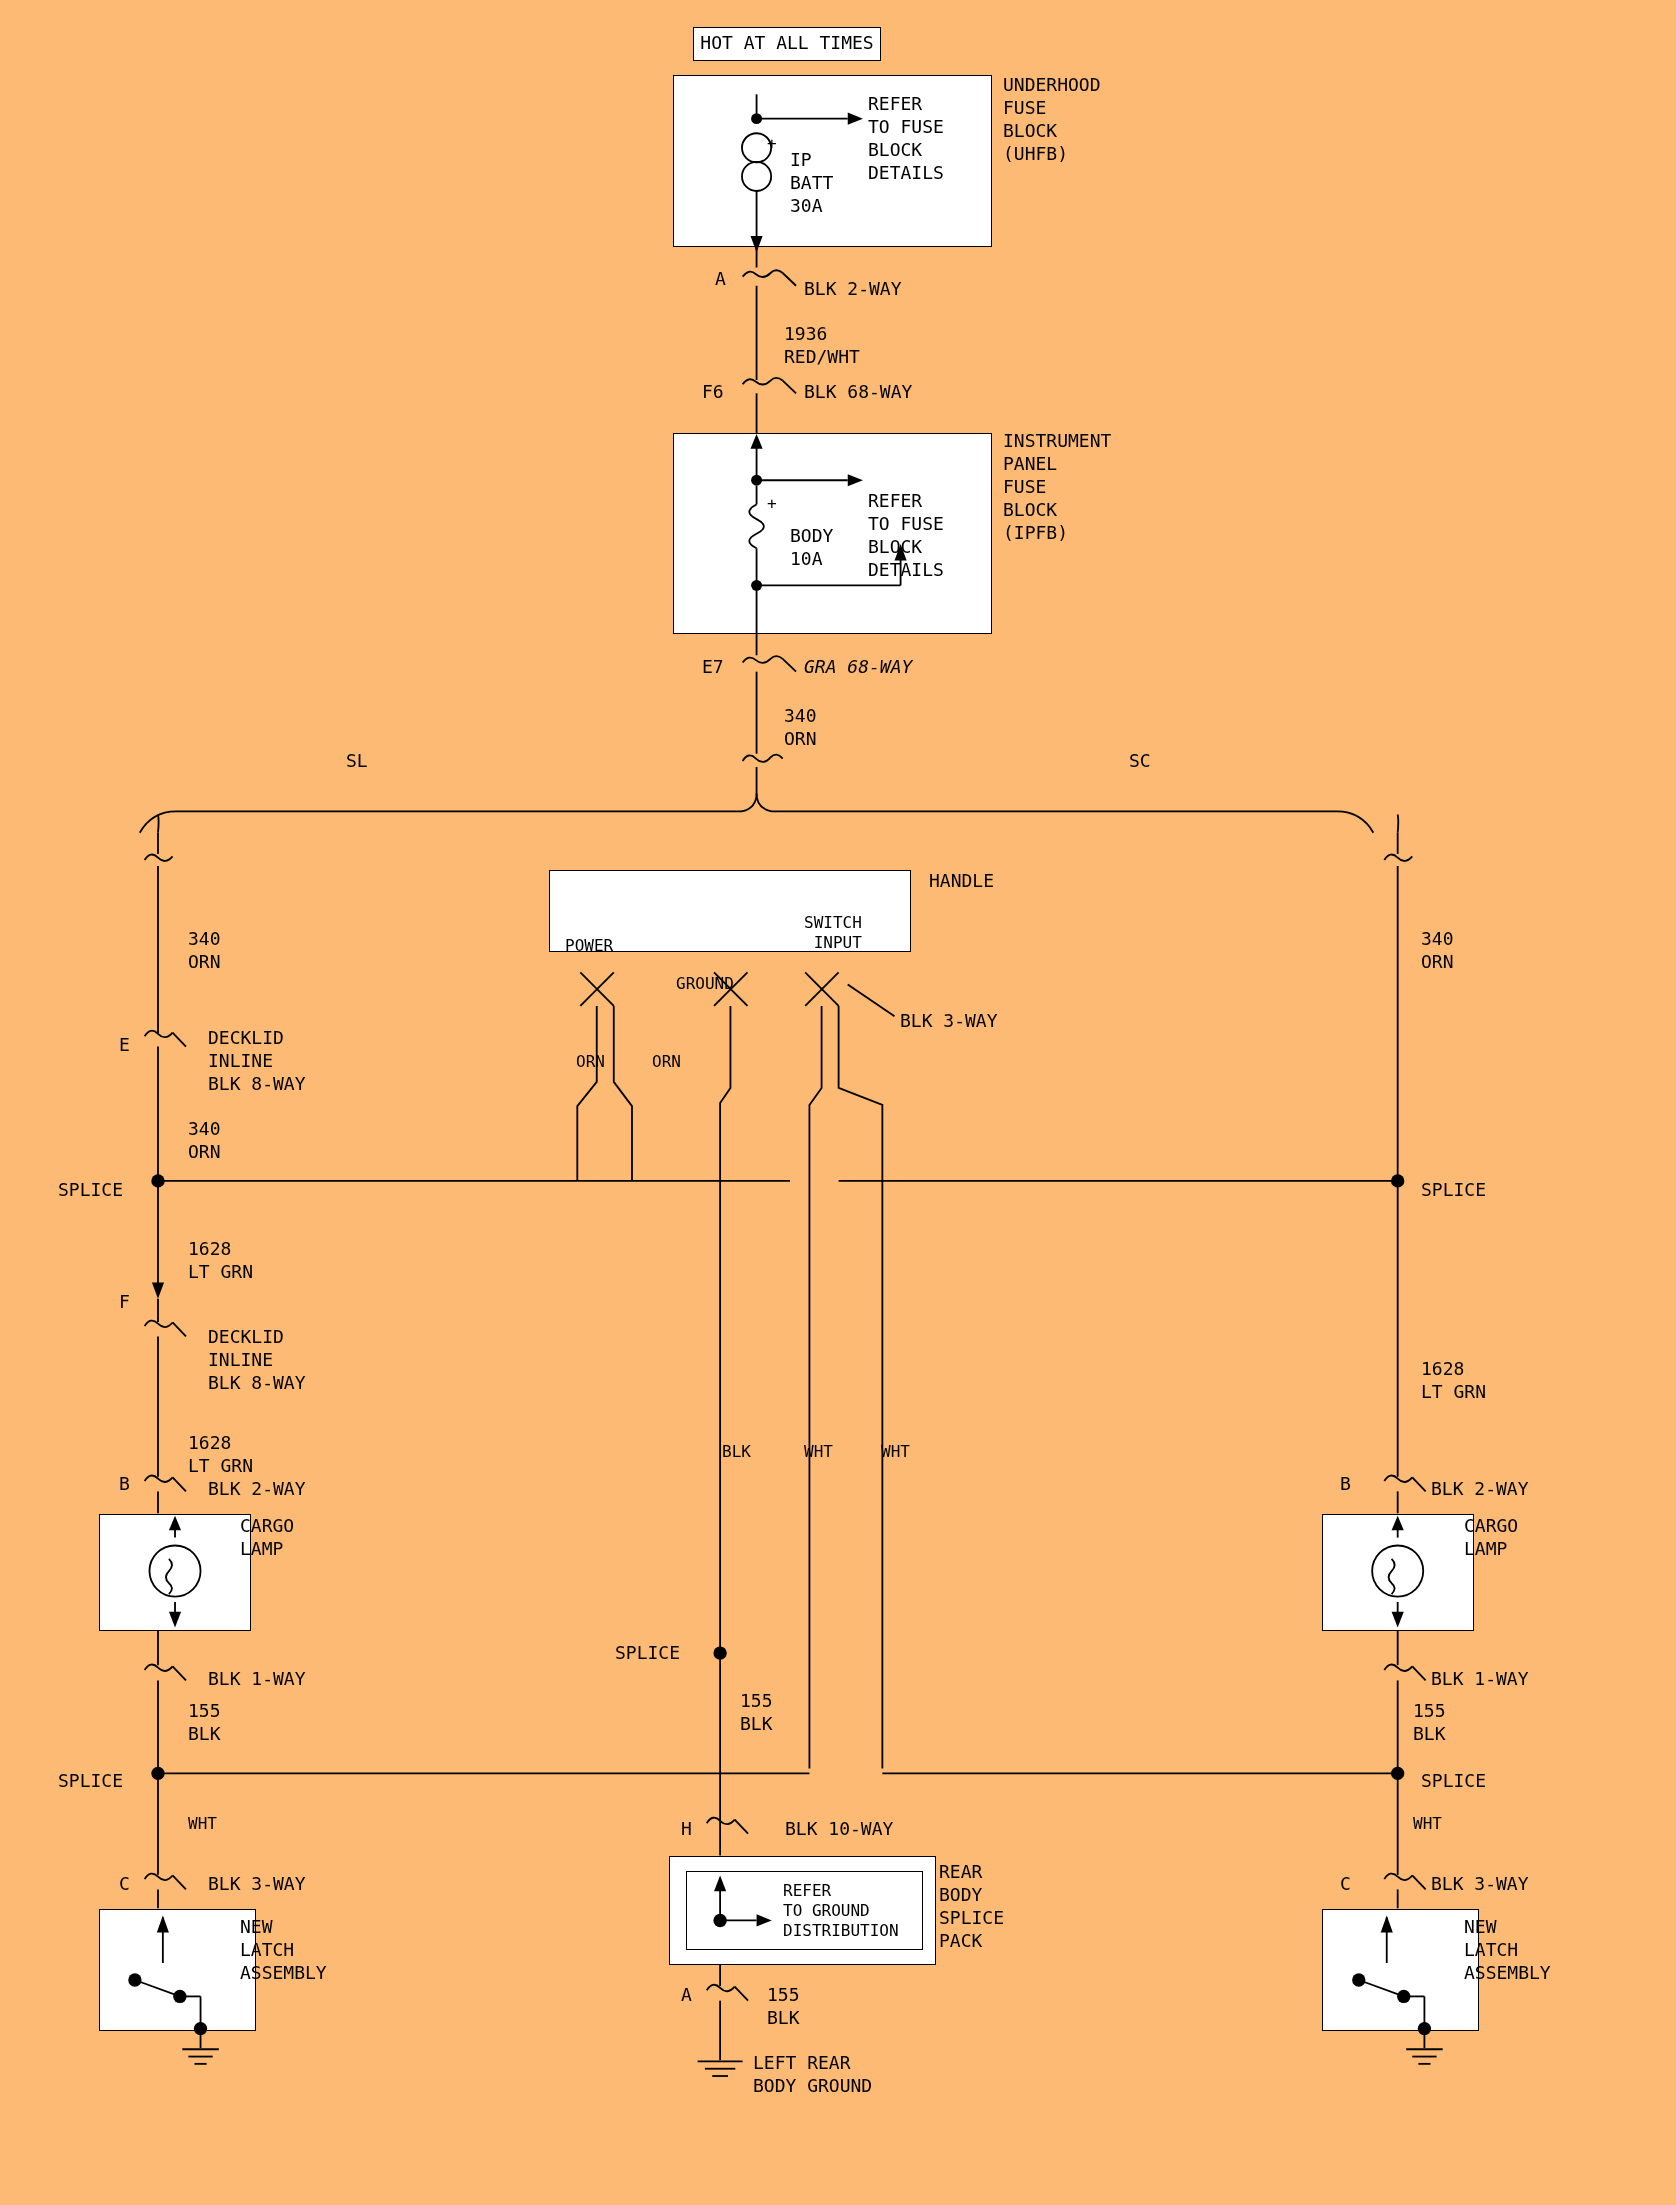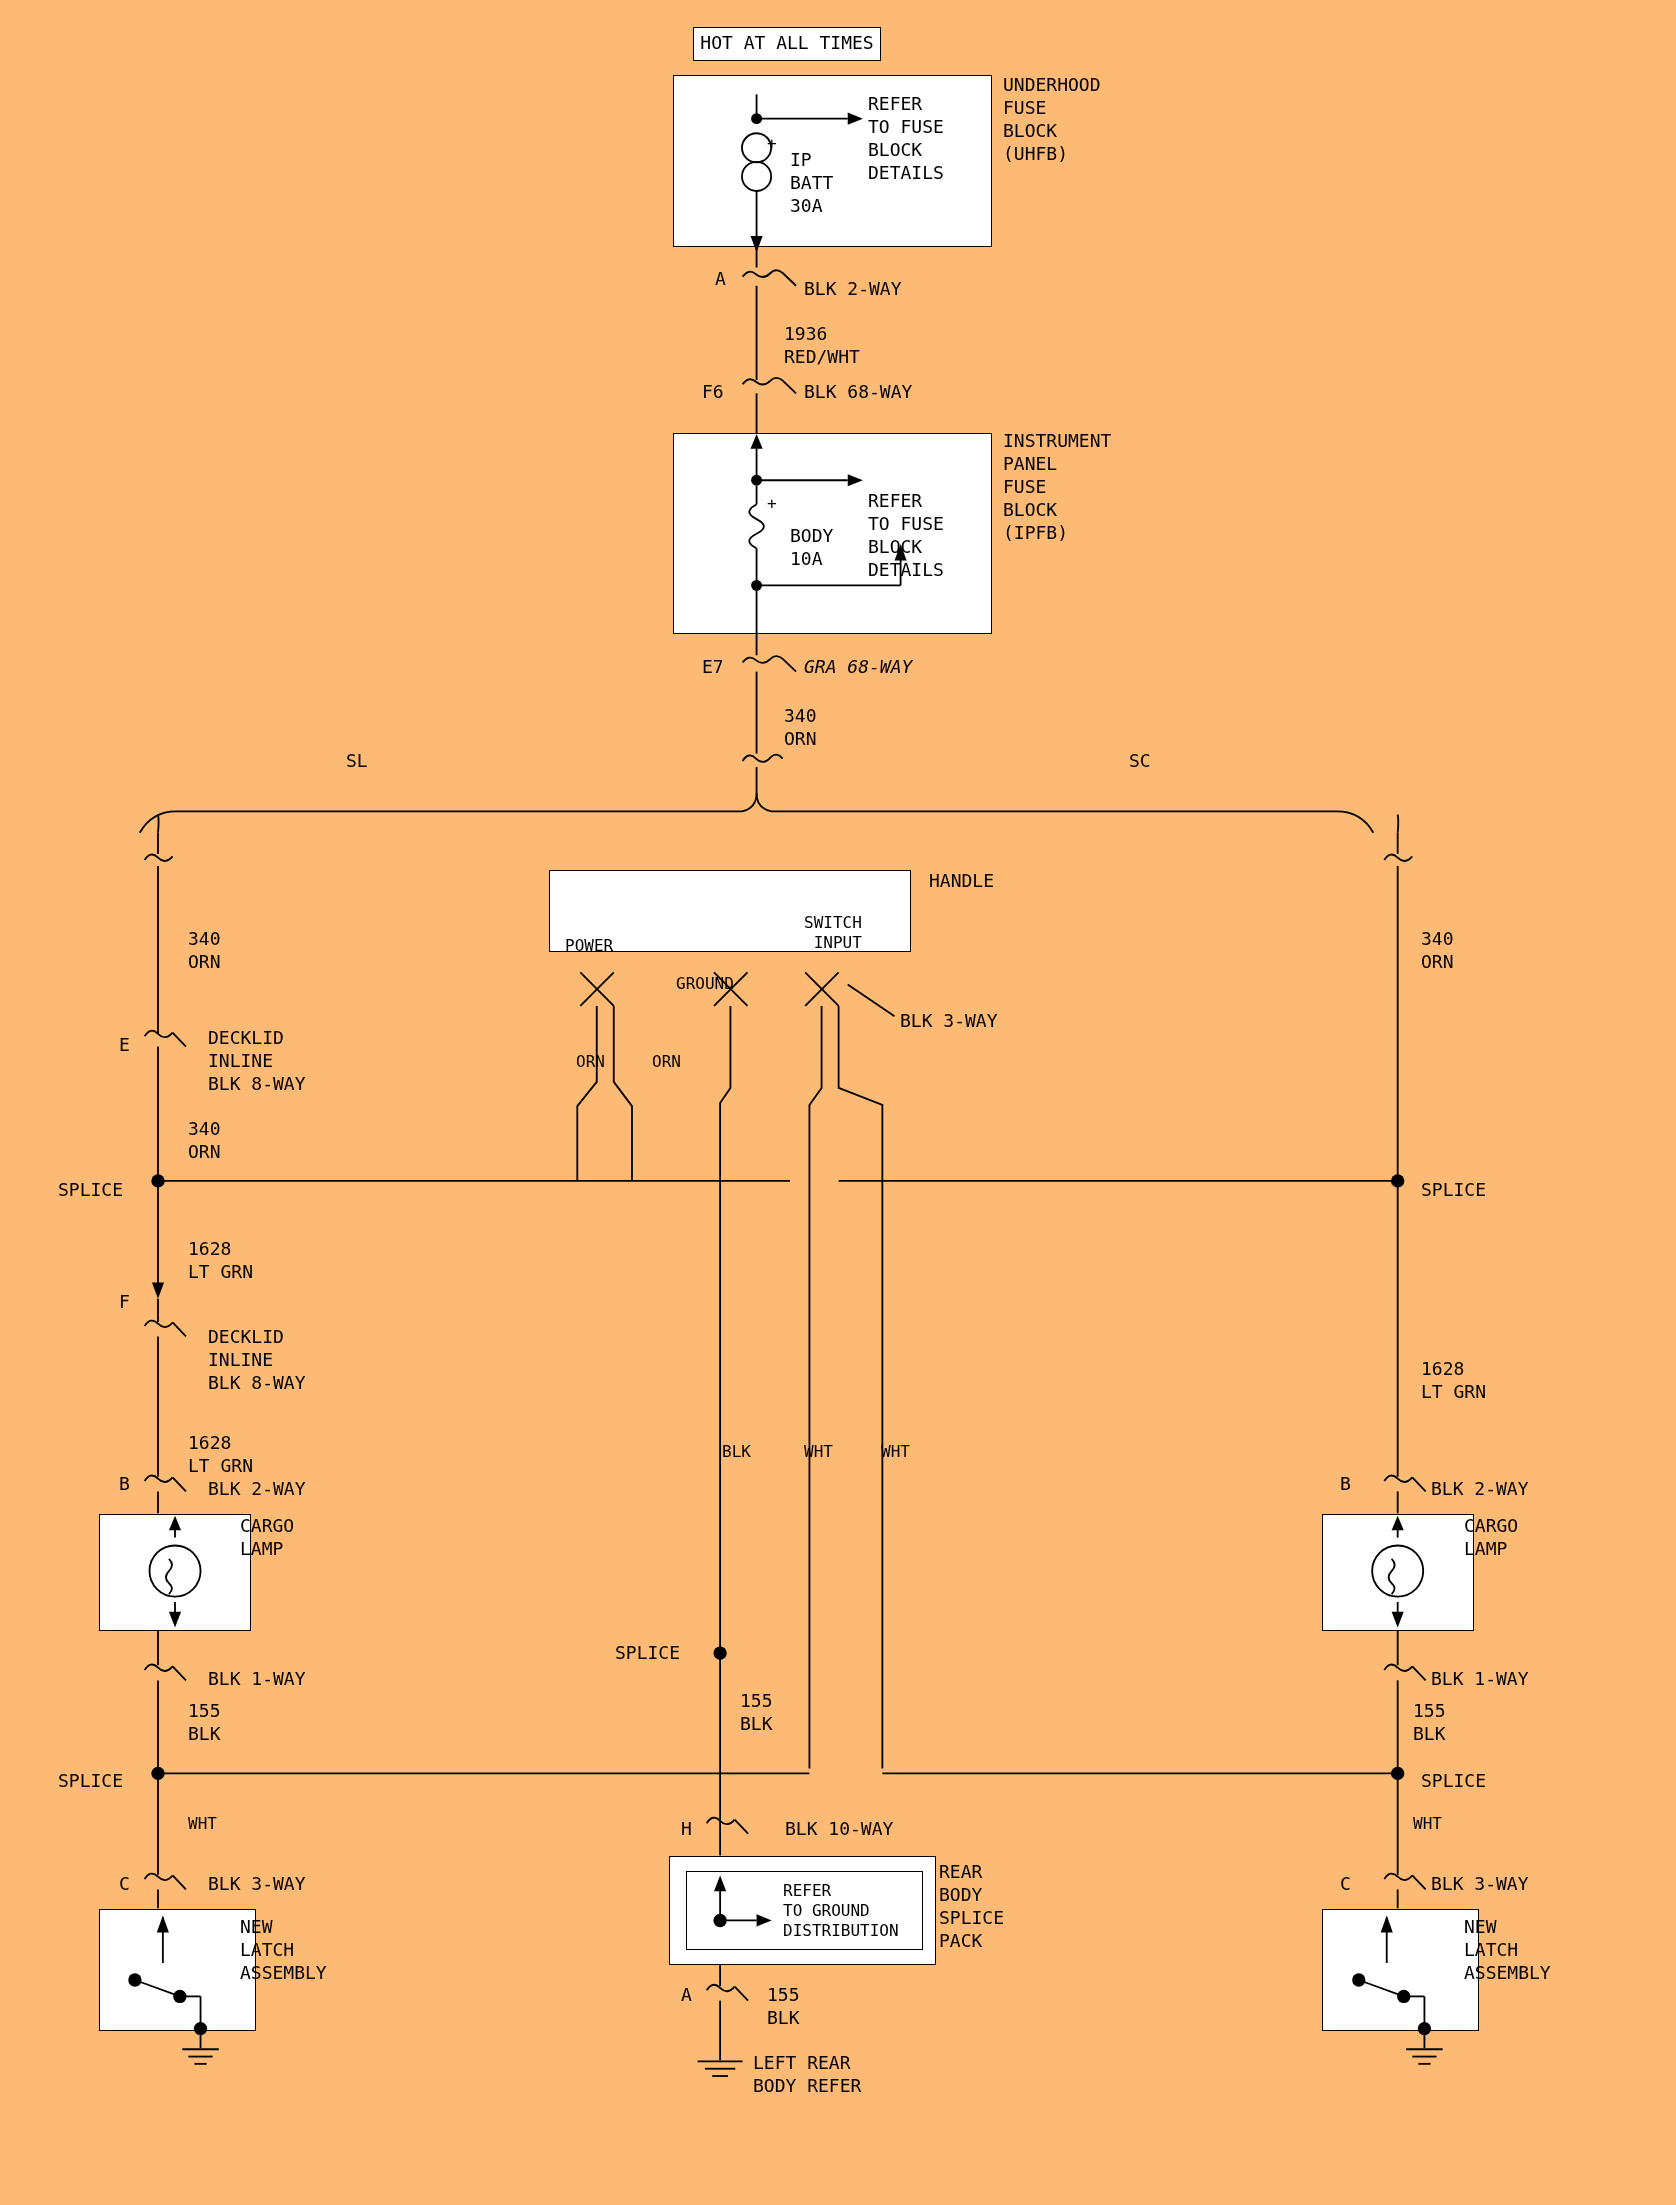--- a/index.html
+++ b/index.html
@@ -197,21 +197,21 @@
 DISTRIBUTION</div>
   <div class="lbl" style="left:939px; top:1860px;">REAR
 BODY
 SPLICE
 PACK</div>
 
   <div class="lbl" style="left:681px; top:1983px;">A</div>
   <div class="lbl" style="left:767px; top:1983px;">155
 BLK</div>
   <div class="lbl" style="left:753px; top:2051px;">LEFT REAR
-BODY REFER</div>
+BODY GROUND</div>
 
   <svg class="ov" viewBox="0 0 2758 3628">
     <g stroke="#000" stroke-width="3" fill="none" stroke-linecap="butt">
 
       <line x1="1245" y1="155" x2="1245" y2="195"></line>
       <circle cx="1245" cy="195" r="9" fill="#000" stroke="none"></circle>
       <line x1="1245" y1="195" x2="1395" y2="195"></line>
       <polygon points="1395,185 1420,195 1395,205" fill="#000" stroke="none"></polygon>
 
       <circle cx="1245" cy="243" r="24"></circle>

